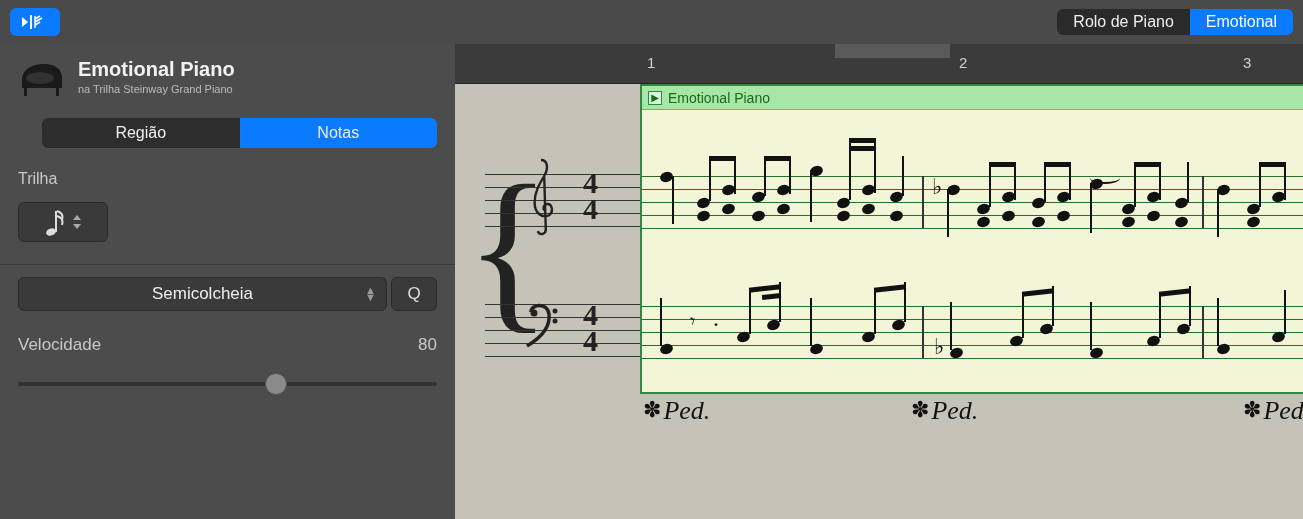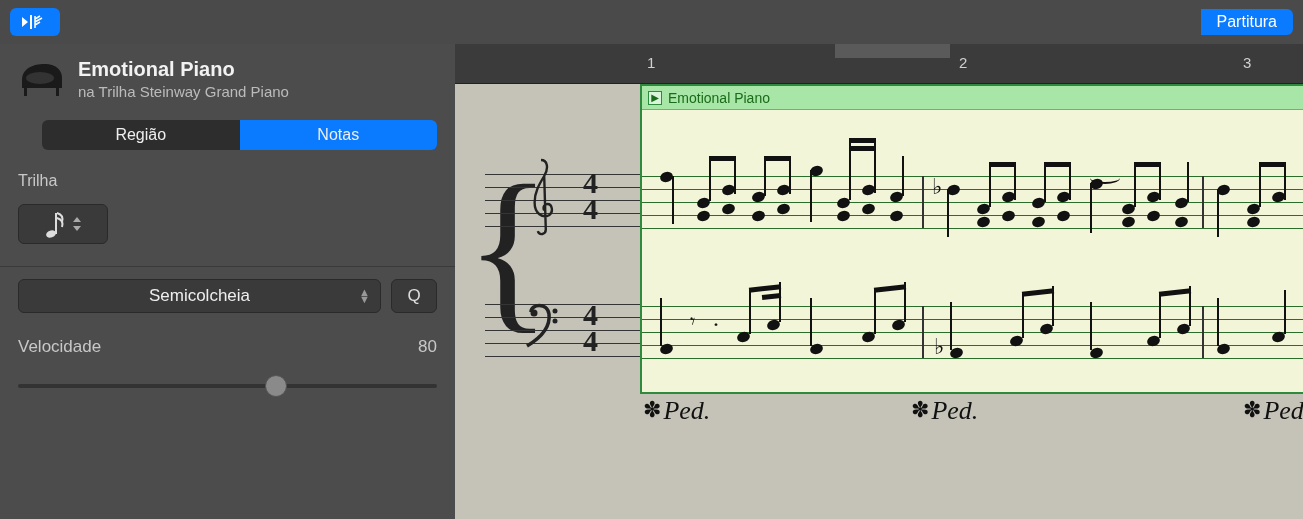--- a/index.html
+++ b/index.html
@@ -41,42 +41,42 @@
   .content { display:flex; height: calc(100% - 44px); border-radius: 24px; }
   .sidebar {
     width: 455px;
     background: #4c4c4c;
     padding: 14px 18px;
     display:flex; flex-direction:column; gap:6px;
   }
   .track-header { display:flex; gap:12px; align-items:flex-start; margin-bottom:10px;}
   .piano-icon { width:48px; height:40px; }
   .track-title { font-size:20px; font-weight:600; color:#f2f2f2; }
-  .track-sub { font-size:15px; color:#bbb; margin-top:2px; }
+  .track-sub { font-size:11px; color:#bbb; margin-top:2px; }
 
   .seg { display:flex; margin-top:4px;margin-left:24px; }
   .seg .segbtn {
     flex:1; text-align:center; padding:6px 0;
     background:#2d2d2d; color:#eee; font-size:16px;
     cursor:pointer;
   }
   .seg .segbtn:first-child { border-radius:6px 0 0 6px; }
   .seg .segbtn:last-child { border-radius:0 6px 6px 0; }
   .seg .segbtn.active { background:#0a7aff; }
 
   .section-label { font-size:16px; color:#c8c8c8; margin-top:16px; }
   .note-picker {
     width:90px; height:40px; margin-top:8px;
     background:#3a3a3a; border:1px solid #2a2a2a; border-radius:6px;
     display:flex; align-items:center; justify-content:center; gap:6px;
     cursor:pointer;
   }
   .divider { height:1px; background:#3a3a3a; margin:16px -18px 0 -18px; }
 
-  .quant-row { display:flex; gap:10px; margin-top:6px; align-items:center; }
+  .quant-row { display:flex; gap:4px; margin-top:6px; align-items:center; }
   .select {
     flex:1; height:34px; background:#3a3a3a; border:1px solid #2a2a2a;
     border-radius:6px; display:flex; align-items:center; justify-content:center;
     color:#eee; font-size:17px; cursor:pointer; position:relative;
   }
   .select .arrows { position:absolute; right:10px; color:#999; font-size:11px; line-height:7px; }
   .q-btn {
     width:46px; height:34px; background:#3a3a3a; border:1px solid #2a2a2a;
     border-radius:6px; display:flex; align-items:center; justify-content:center;
     color:#ddd; font-size:17px; cursor:pointer;
@@ -150,21 +150,22 @@
 
 <div class="top-bar">
   <div class="catch-btn">
     <svg width="30" height="18" viewBox="0 0 30 18">
       <polygon points="2,4 8,9 2,14" fill="white"></polygon>
       <line x1="11" y1="2" x2="11" y2="16" stroke="white" stroke-width="2"></line>
       <path d="M15 3 L15 15 M15 6 L20 3 M15 9 L22 5 M15 12 L20 9" stroke="white" stroke-width="1.5" fill="none"></path>
     </svg>
   </div>
   <div class="view-tabs">
-    <div class="view-tab right active">Partitura</div>
+    <div class="view-tab">Rolo de Piano</div>
+    <div class="view-tab right active">Emotional</div>
   </div>
 </div>
 
 <div class="content">
   <div class="sidebar">
     <div class="track-header">
       <svg class="piano-icon" viewBox="0 0 48 40">
         <path d="M4 22 C4 10 16 6 26 6 C40 6 44 14 44 20 L44 30 L4 30 Z" fill="#1a1a1a"></path>
         <rect x="6" y="30" width="3" height="8" fill="#1a1a1a"></rect>
         <rect x="38" y="30" width="3" height="8" fill="#1a1a1a"></rect>

